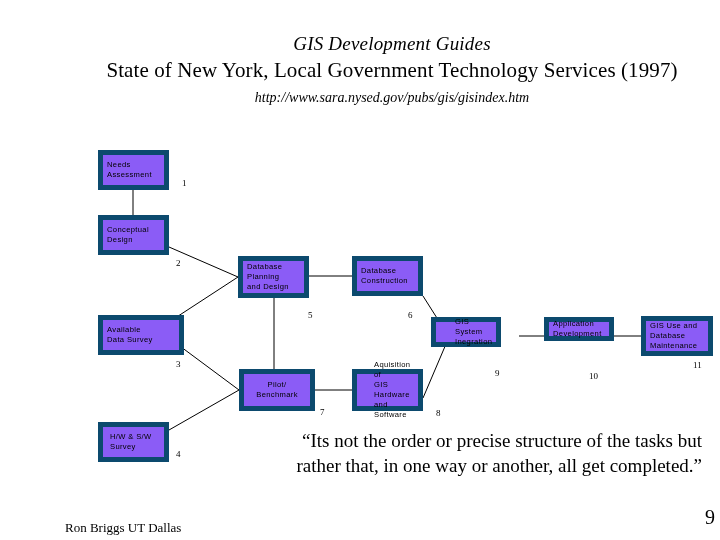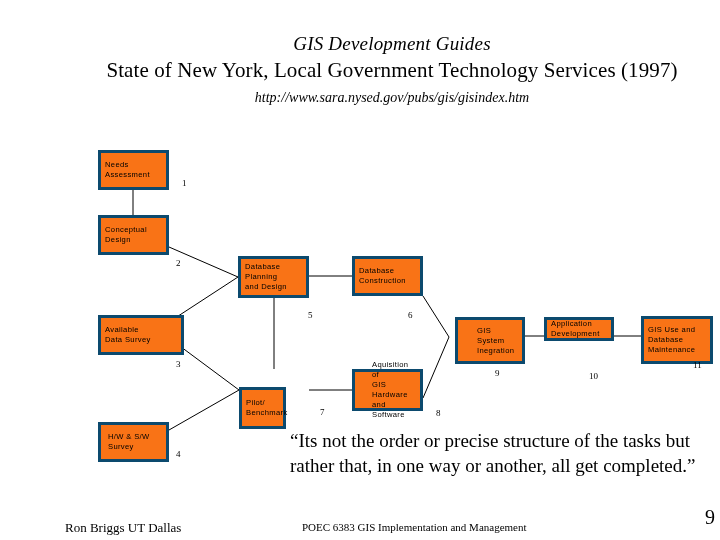--- a/index.html
+++ b/index.html
@@ -58,22 +58,22 @@
   .diagram svg {
     position: absolute;
     left: 0;
     top: 0;
     width: 720px;
     height: 540px;
   }
   .node {
     position: absolute;
     box-sizing: border-box;
-    border: 3px solid #0c4a6e;
-    background: #f97316;
+    border: 5px solid #0c4a6e;
+    background: #8b5cf6;
     font-family: "Liberation Sans", sans-serif;
     font-size: 7.6px;
     line-height: 10px;
     letter-spacing: 0.35px;
     color: #000000;
     display: flex;
     flex-direction: column;
     justify-content: center;
     padding: 0 4px;
     white-space: pre-line;
@@ -85,21 +85,21 @@
     line-height: 10px;
     color: #000000;
   }
 
   
   .quote {
     position: absolute;
     left: 258px;
     top: 428px;
     width: 412px;
-    text-align: left;
+    text-align: right;
     font-family: "Liberation Serif", serif;
     font-size: 19px;
     line-height: 25px;
   }
 
   
   .footer-left {
     position: absolute;
     left: 33px;
     top: 521px;
@@ -163,39 +163,38 @@
         <div class="node" style="left: 66px; top: 422px; width: 71px; height: 40px; padding-left: 7px;">H/W &amp; S/W
 Survey</div>
         <div class="step-num" style="left: 144px; top: 449px;">4</div>
         <div class="node" style="left: 206px; top: 256px; width: 71px; height: 42px;">Database
 Planning
 and Design</div>
         <div class="step-num" style="left: 276px; top: 310px;">5</div>
         <div class="node" style="left: 320px; top: 256px; width: 71px; height: 40px;">Database
 Construction</div>
         <div class="step-num" style="left: 376px; top: 310px;">6</div>
-        <div class="node" style="left: 207px; top: 387px; width: 47px; height: 42px;">Pilot/
+        <div class="node" style="left: 207px; top: 369px; width: 76px; height: 42px; text-align: center;">Pilot/
 Benchmark</div>
         <div class="step-num" style="left: 288px; top: 407px;">7</div>
         <div class="node" style="left: 320px; top: 369px; width: 71px; height: 42px; padding-left: 17px;">Aquisition of
 GIS Hardware
 and Software</div>
         <div class="step-num" style="left: 404px; top: 408px;">8</div>
-        <div class="node" style="left: 423px; top: 317px; width: 70px; height: 47px; padding-left: 19px;">GIS System
+        <div class="node" style="left: 399px; top: 317px; width: 70px; height: 30px; padding-left: 19px;">GIS System
 Inegration</div>
         <div class="step-num" style="left: 463px; top: 368px;">9</div>
         <div class="node" style="left: 512px; top: 317px; width: 70px; height: 24px;">Application
 Development</div>
         <div class="step-num" style="left: 557px; top: 371px;">10</div>
-        <div class="node" style="left: 609px; top: 316px; width: 72px; height: 48px;">GIS Use and
+        <div class="node" style="left: 609px; top: 316px; width: 72px; height: 40px;">GIS Use and
 Database
 Maintenance</div>
         <div class="step-num" style="left: 661px; top: 360px;">11</div>
       </div>
   </div>
 
   <div class="quote">“Its not the order or precise structure of the tasks but rather that, in one way or another, all get completed.”</div>
 
   <div class="footer-left">Ron Briggs UT Dallas</div>
-  <div class="footer-center">POEC 6383 GIS Implementation and Management</div>
   <div class="page-number">9</div>
 
 </div>
 
 </body></html>

